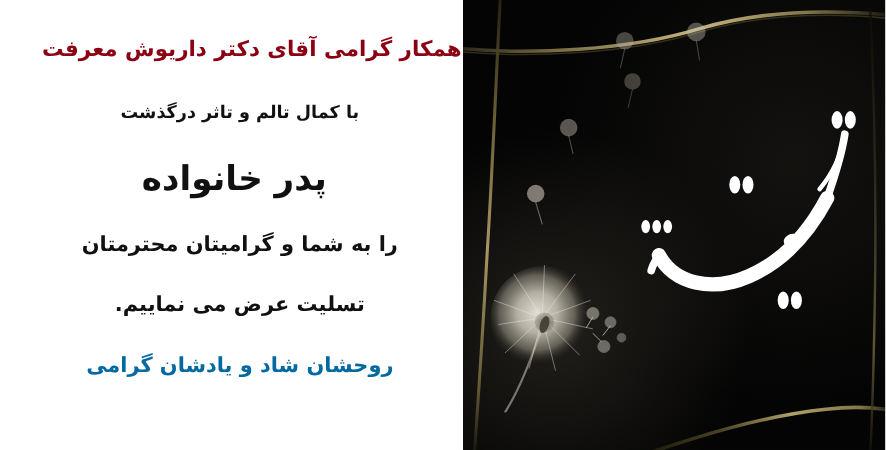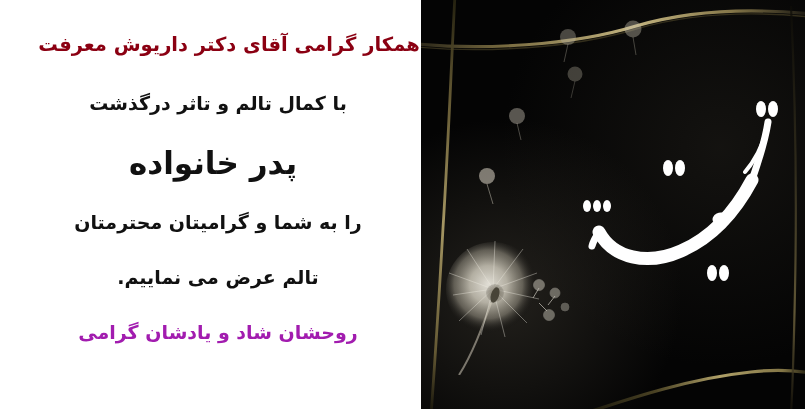--- a/index.html
+++ b/index.html
@@ -46,21 +46,21 @@
   }
   .line-1 {
     top: 34px;
     padding-right: 42px;
     font-size: 19.5px;
     color: #8b0012;
   }
   .line-2 {
     top: 93px;
     padding-right: 64px;
-    font-size: 19px;
+    font-size: 16px;
   }
   .line-3 {
     top: 146px;
     padding-right: 74px;
     font-size: 31px;
   }
   .line-4 {
     top: 212px;
     padding-right: 64px;
     font-size: 19px;
@@ -133,23 +133,23 @@
   <div class="text-panel">
 
     <div class="line line-1" style="color: rgb(139, 0, 18);">همکار گرامی آقای دکتر داریوش معرفت</div>
 
     <div class="line line-2" style="color: rgb(17, 17, 17);">با کمال تالم و تاثر درگذشت</div>
 
     <div class="line line-3" style="color: rgb(17, 17, 17);">پدر خانواده</div>
 
     <div class="line line-4" style="color: rgb(17, 17, 17);">را به شما و گرامیتان محترمتان</div>
 
-    <div class="line line-5" style="color: rgb(17, 17, 17);">تالم عرض می نماییم.</div>
-
-    <div class="line line-6" style="color: #a21caf;">روحشان شاد و یادشان گرامی</div>
+    <div class="line line-5" style="color: rgb(17, 17, 17);">تسلیت عرض می نماییم.</div>
+
+    <div class="line line-6" style="color: #0369a1;">روحشان شاد و یادشان گرامی</div>
 
   </div>
 
   <div class="image-panel">
 
     <div class="photo"></div>
 
     <svg class="gold-svg" viewBox="0 0 384 409" preserveAspectRatio="none">
       <defs>
         <linearGradient id="goldTop" x1="0" y1="0" x2="1" y2="0">

